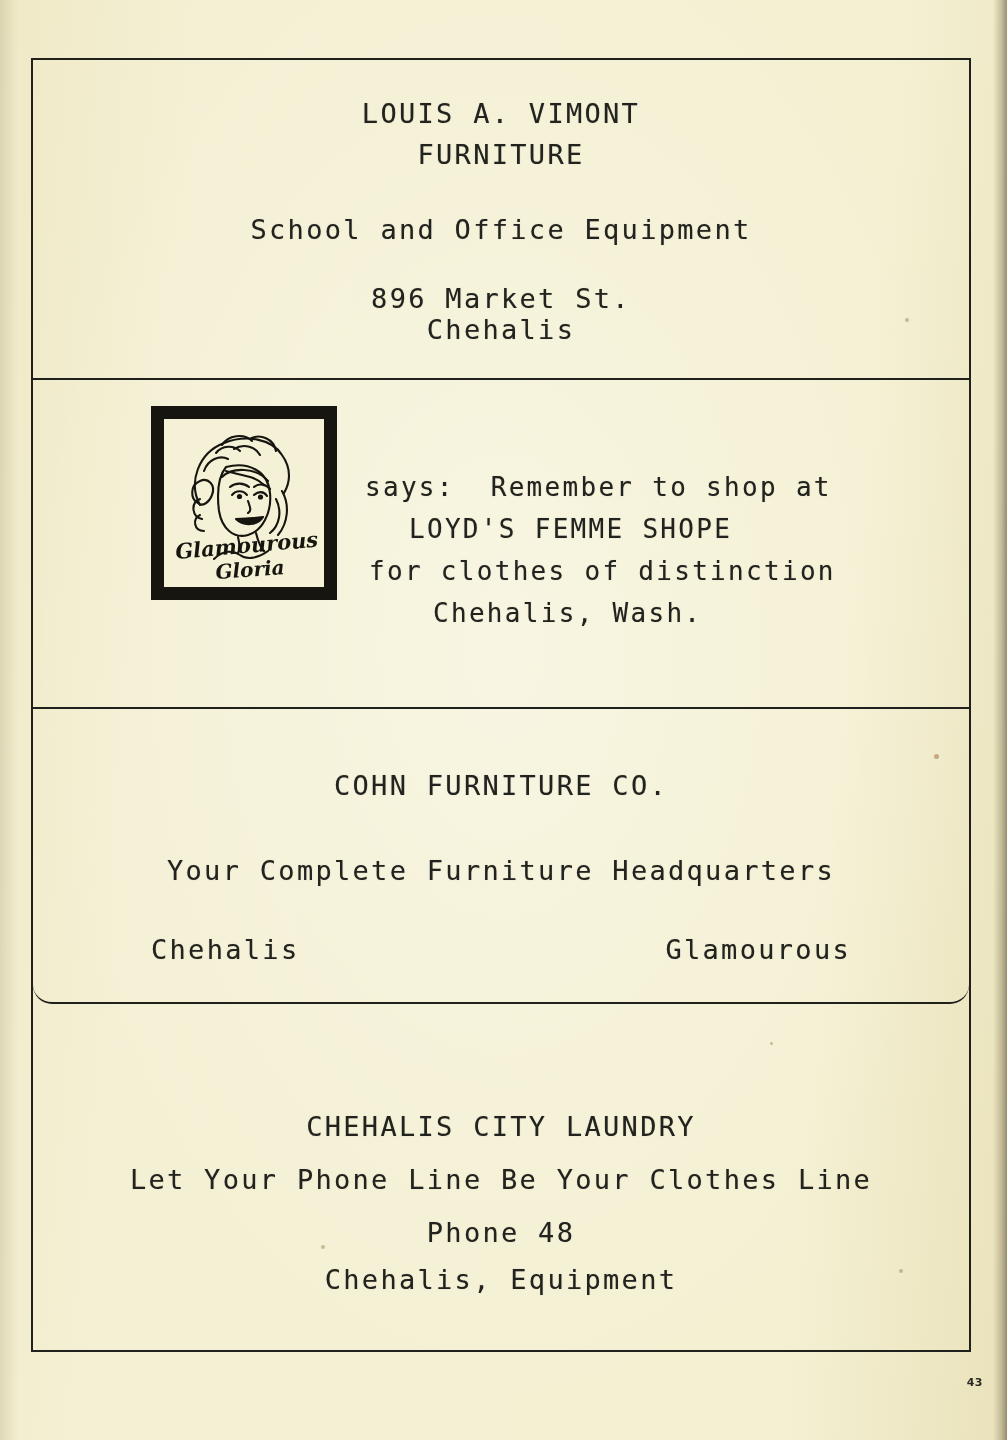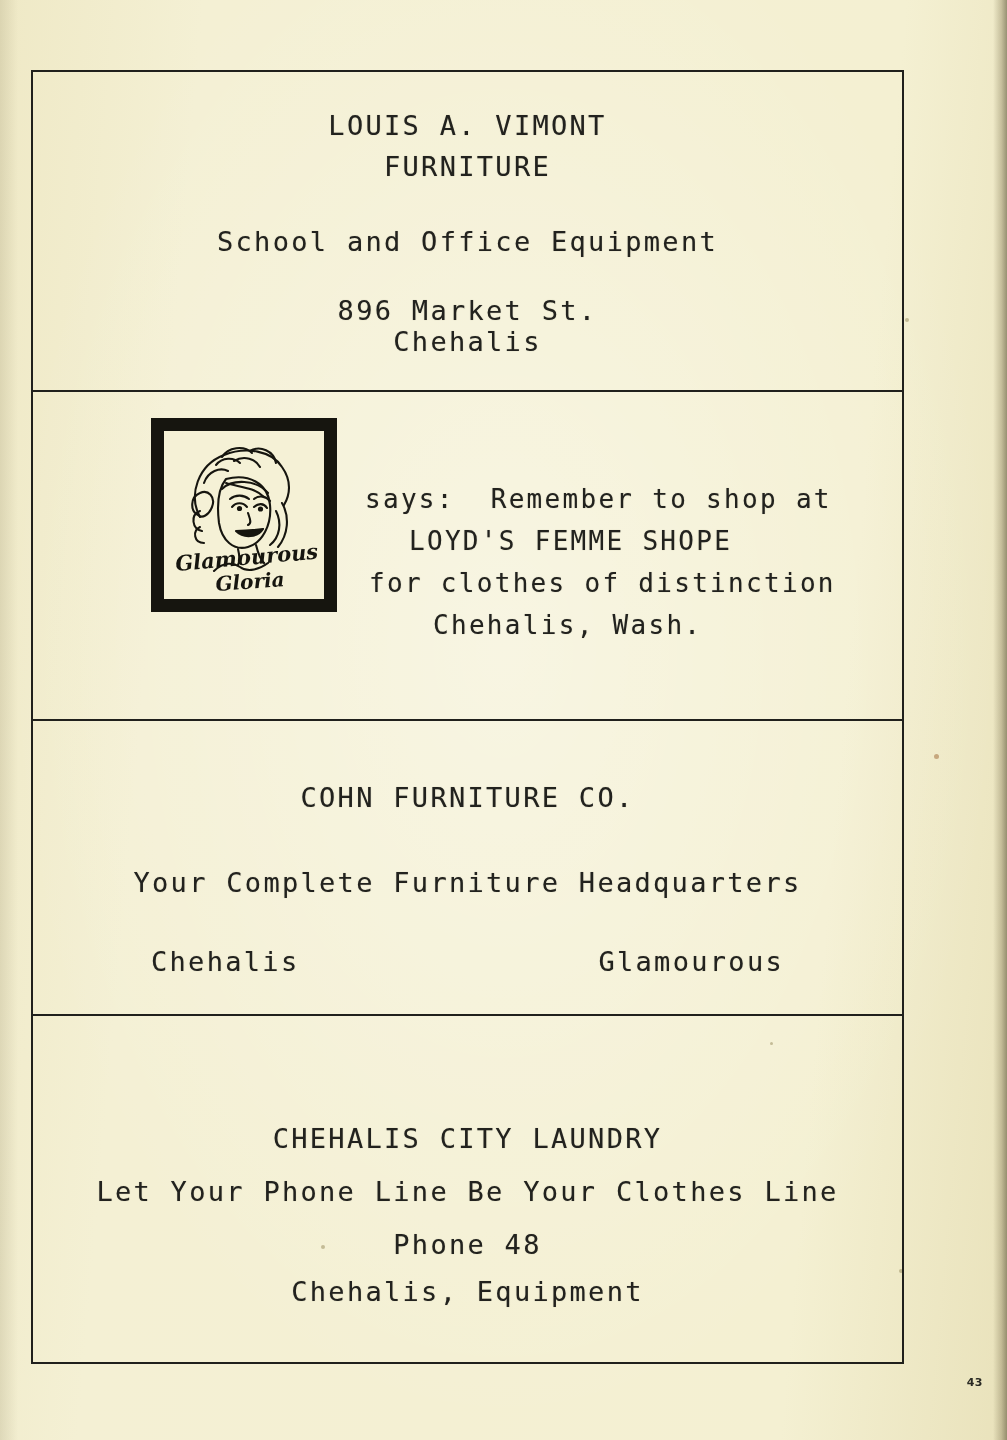--- a/index.html
+++ b/index.html
@@ -40,38 +40,37 @@
     left: 0;
     width: 18px;
     height: 1440px;
     background: linear-gradient(270deg, rgba(160,150,110,0.0) 0%, rgba(130,120,85,0.18) 100%);
   }
 
   .ad-table {
     position: absolute;
     left: 31px;
     top: 58px;
-    width: 873px;
+    width: 940px;
     height: 1294px;
     border: 2px solid #20201c;
     box-sizing: border-box;
-    margin-top: 12px;
   }
 
   .ad-row {
     position: relative;
     box-sizing: border-box;
     border-bottom: 2px solid #20201c;
     overflow: hidden;
   }
   .ad-row:last-child { border-bottom: none; }
 
   .row-vimont   { height: 320px; }
   .row-gloria   { height: 329px; }
-  .row-cohn     { height: 295px; }
+  .row-cohn     { height: 295px; border-radius: 19px; }
   .row-laundry  { height: 346px; }
 
   .center-stack {
     display: flex;
     flex-direction: column;
     align-items: center;
     justify-content: center;
     height: 100%;
     text-align: center;
   }

